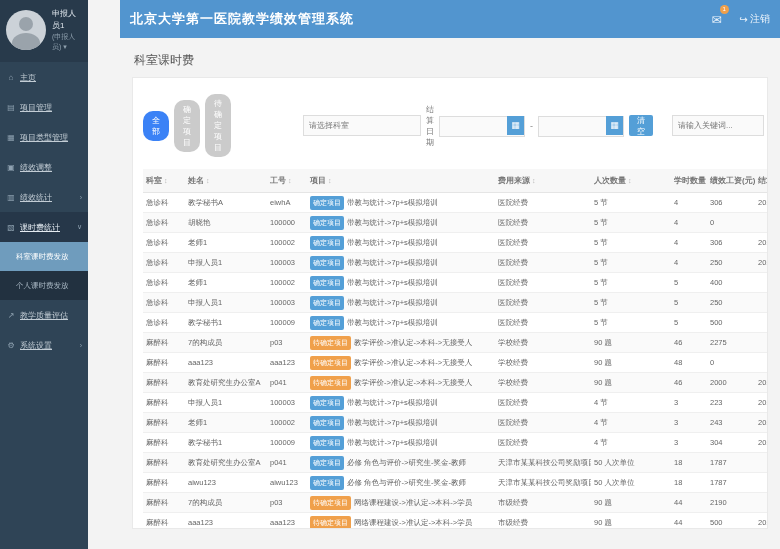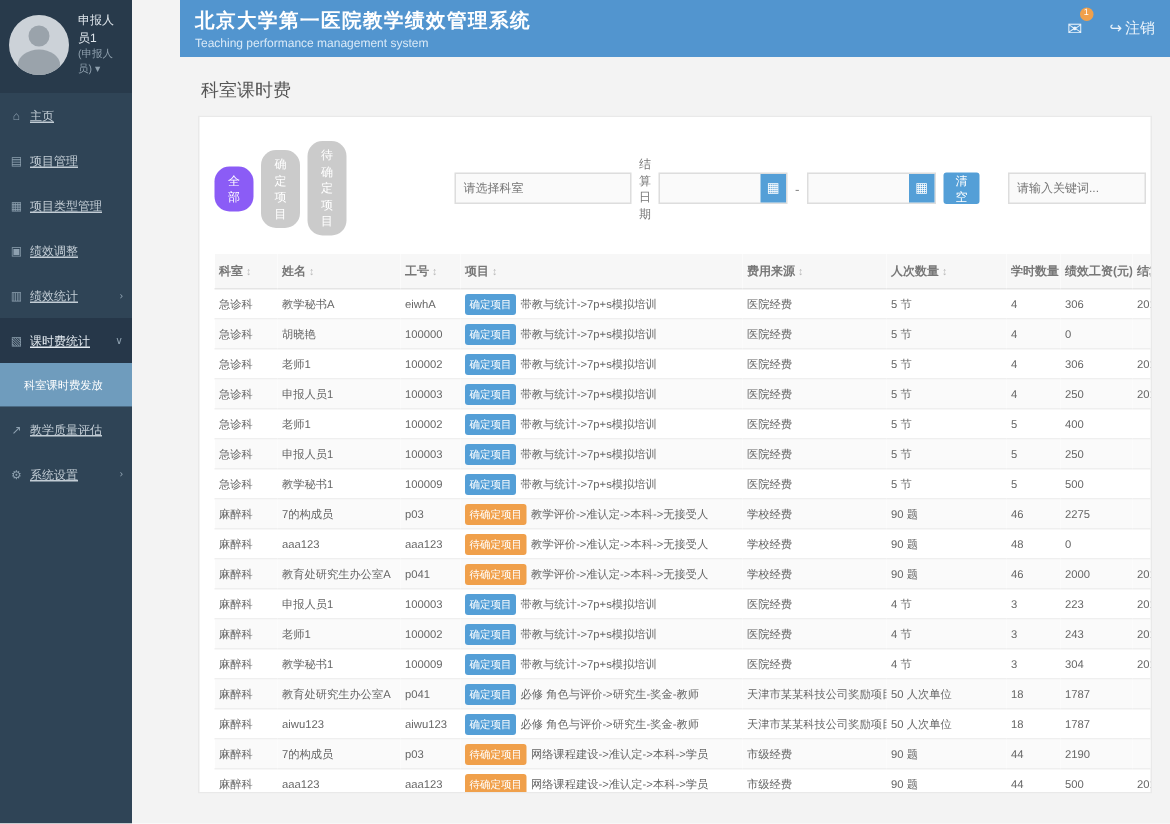--- a/index.html
+++ b/index.html
@@ -36,21 +36,21 @@
   .msg-badge { position:absolute; top:-5px; right:-7px; background:#f0a04b; color:#fff; font-size:6px; min-width:9px; height:9px; line-height:9px; border-radius:5px; text-align:center; padding:0 1px; }
   .logout { font-size:10px; color:#eaf3fb; cursor:pointer; display:flex; align-items:center; gap:2px; }
 
   .content { flex:1; background:#f3f3f3; overflow:hidden; }
   .page-title { font-size:12px; color:#555; margin:14px 0 8px 14px; }
   .panel { background:#fff; margin:0 12px; border:1px solid #e9e9e9; padding:10px 10px 0 10px; height:452px; overflow:hidden; }
 
   
   .toolbar { display:flex; align-items:center; gap:5px; padding:6px 0 12px 0; }
   .pill { border:none; border-radius:10px; font-size:8px; padding:4px 9px; cursor:pointer; }
-  .pill.blue { background:#8b5cf6; color:#fff; }
+  .pill.blue { background:#3b82f6; color:#fff; }
   .pill.gray { background:#cbcbcb; color:#fff; }
   .tb-input { border:1px solid #ddd; background:#fafafa; height:21px; font-size:8px; padding:0 5px; color:#666; }
   .dept-input { width:118px; margin-left:67px; }
   .right-group { margin-left:auto; display:flex; align-items:center; gap:5px; }
   .tb-label { font-size:8px; color:#777; }
   .date-wrap { position:relative; }
   .date-input { width:86px; padding-right:18px; }
   .cal-ic { position:absolute; right:1px; top:1px; width:17px; height:19px; background:#549fd7; color:#fff; font-size:9px; line-height:19px; text-align:center; cursor:pointer; }
   .dash { font-size:9px; color:#888; }
   .btn { border:none; background:#549fd7; color:#fff; font-size:8px; height:21px; padding:0 8px; border-radius:2px; cursor:pointer; }
@@ -104,39 +104,39 @@
           <span class="nav-lb">绩效统计</span>
           <span class="nav-ar">›</span>
         </div>
         <div class="nav-item open">
           <span class="nav-ic">▧</span>
           <span class="nav-lb">课时费统计</span>
           <span class="nav-ar">∨</span>
         </div>
         <div class="subnav">
           <div class="sub-item active">科室课时费发放</div>
+          <div class="sub-item">个人课时费发放</div>
         </div>
         <div class="nav-item">
           <span class="nav-ic">↗</span>
           <span class="nav-lb">教学质量评估</span>
         </div>
         <div class="nav-item">
           <span class="nav-ic">⚙</span>
           <span class="nav-lb">系统设置</span>
           <span class="nav-ar">›</span>
         </div>
       </div>
   </div>
 
   <div class="main">
 
     <div class="topbar">
       <div>
         <div class="brand-cn">北京大学第一医院教学绩效管理系统</div>
-        <div class="brand-en">Teaching performance management system</div>
       </div>
       <div class="top-right">
         <div class="msg-wrap">
           <span class="msg-ic">✉</span>
           <span class="msg-badge">1</span>
         </div>
         <div class="logout">
           <span>↪</span>
           <span>注销</span>
         </div>

